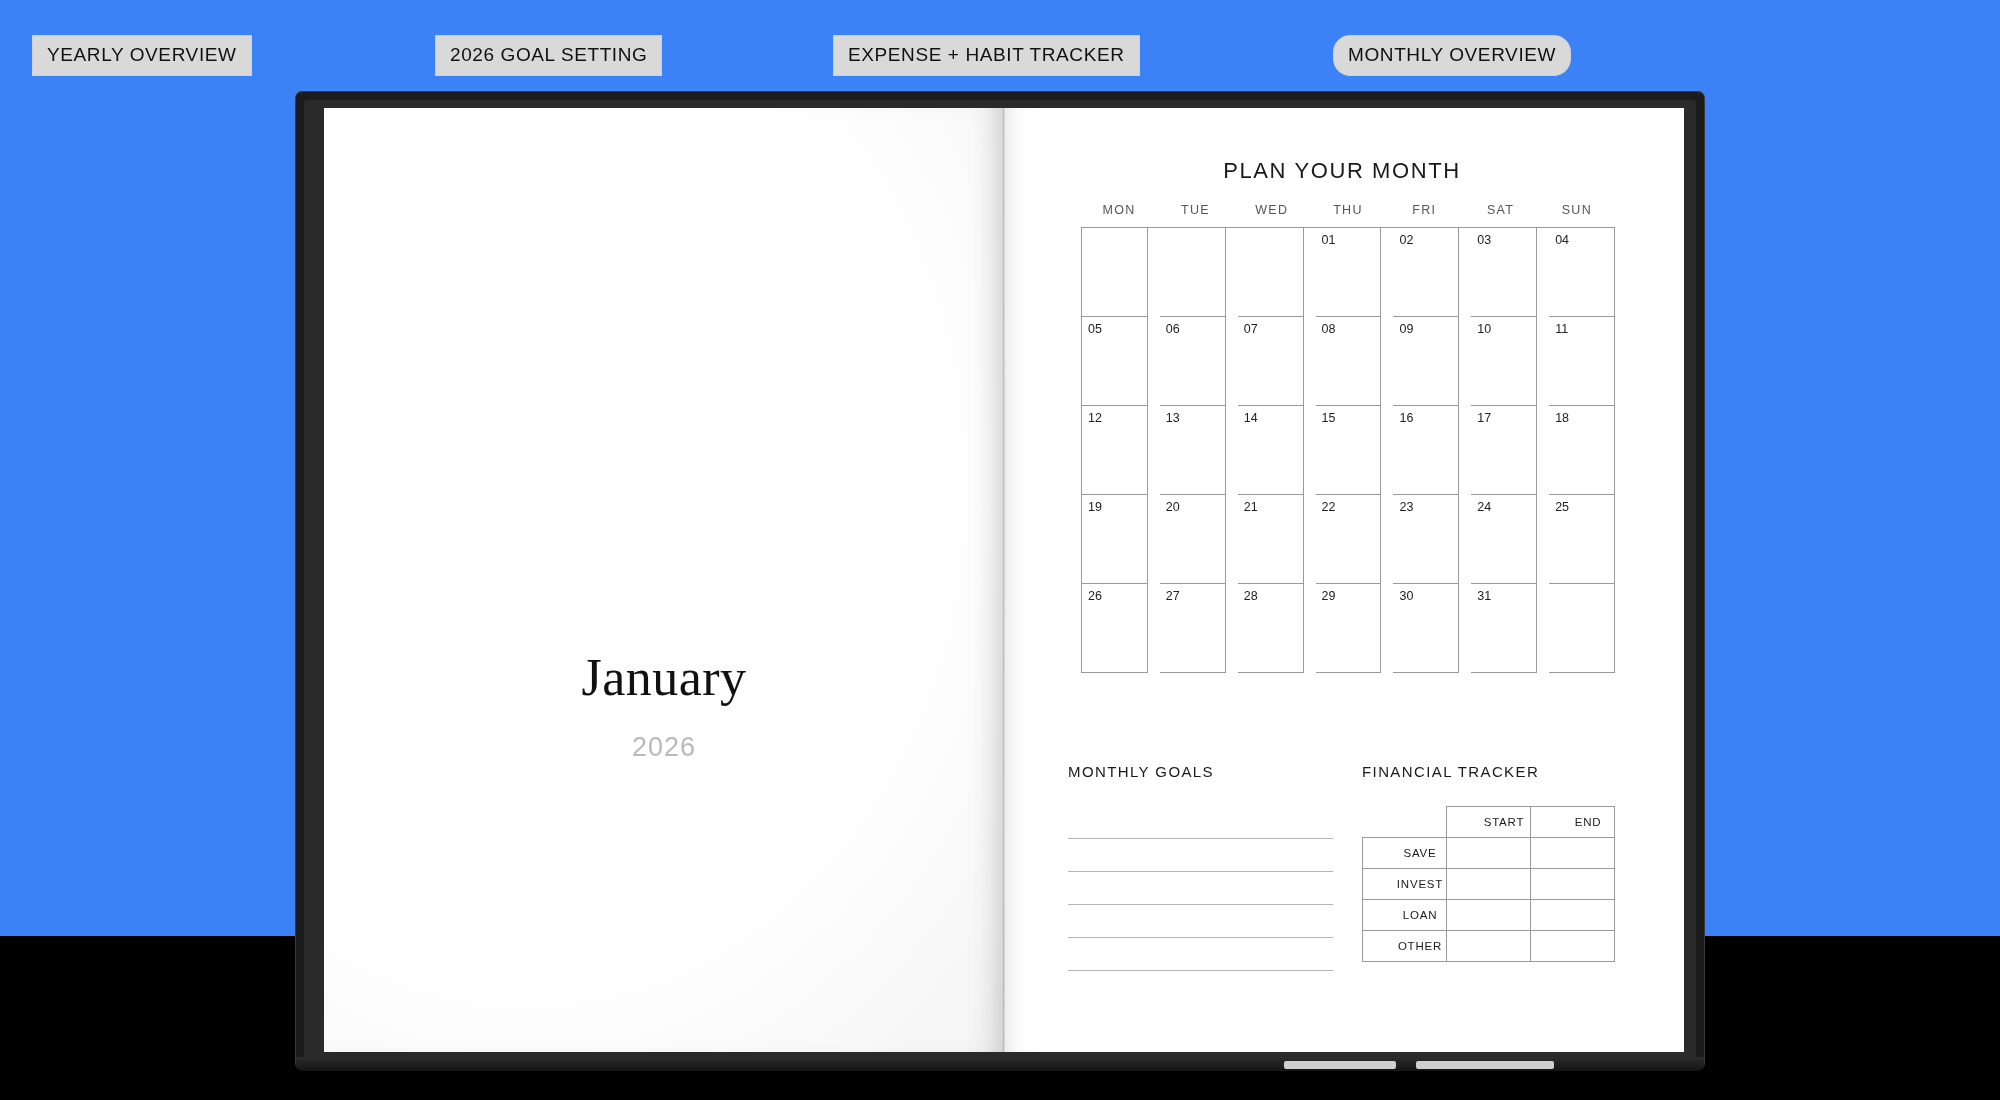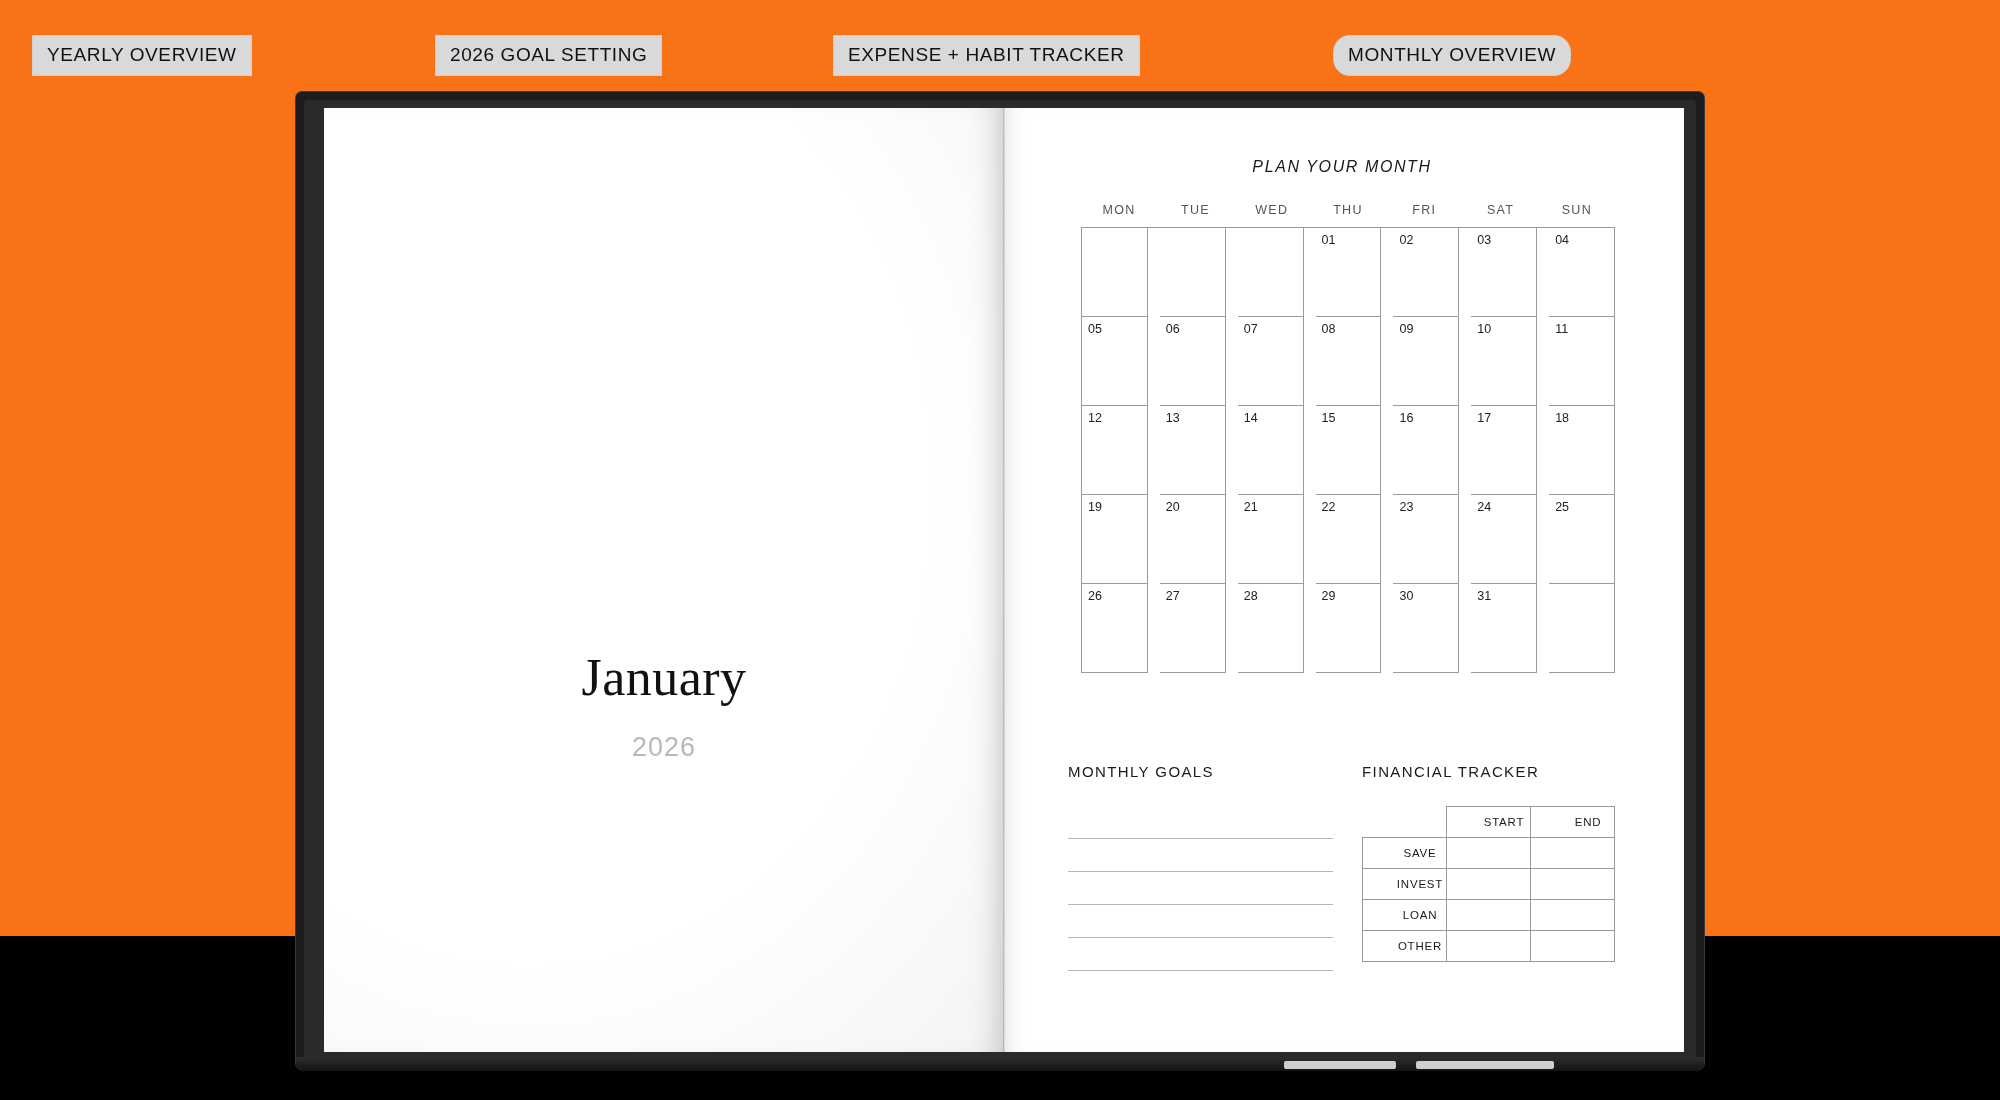--- a/index.html
+++ b/index.html
@@ -3,21 +3,21 @@
 <meta charset="utf-8">
 <style>
   * { box-sizing: border-box; }
   html, body {
     margin: 0; padding: 0;
     width: 2000px; height: 1100px;
     background: #000000;
     font-family: "Liberation Sans", sans-serif;
     overflow: hidden;
   }
-  #page { position: relative; width: 2000px; height: 936px; background: #f97316; }
+  #page { position: relative; width: 2000px; height: 936px; background: #3b82f6; }
 
   
   .tabs { position: absolute; top: 0; left: 0; width: 2000px; height: 72px; }
   .tab {
     position: absolute;
     top: 35px;
     background: #d9d9d9;
     color: #111;
     font-size: 19px;
     letter-spacing: 0.6px;
@@ -114,24 +114,23 @@
     line-height: 1.45;
   }
   .intention .lead { font-style: italic; font-weight: 400; }
   .intention .quote { font-style: italic; font-weight: bold; display: block; }
 
   
   .plan-title {
     position: absolute;
     left: 0; right: 4px; top: 50px;
     text-align: center;
-    font-size: 16px;
+    font-size: 22px;
     color: #1a1a1a;
     letter-spacing: 1.6px;
-    font-style: italic;
   }
   .cal {
     position: absolute;
     left: 64px; top: 95px;
     width: 547px;
     padding-left: 13px;
   }
   .dow-row { display: flex; }
   .dow {
     width: 78.14px;

